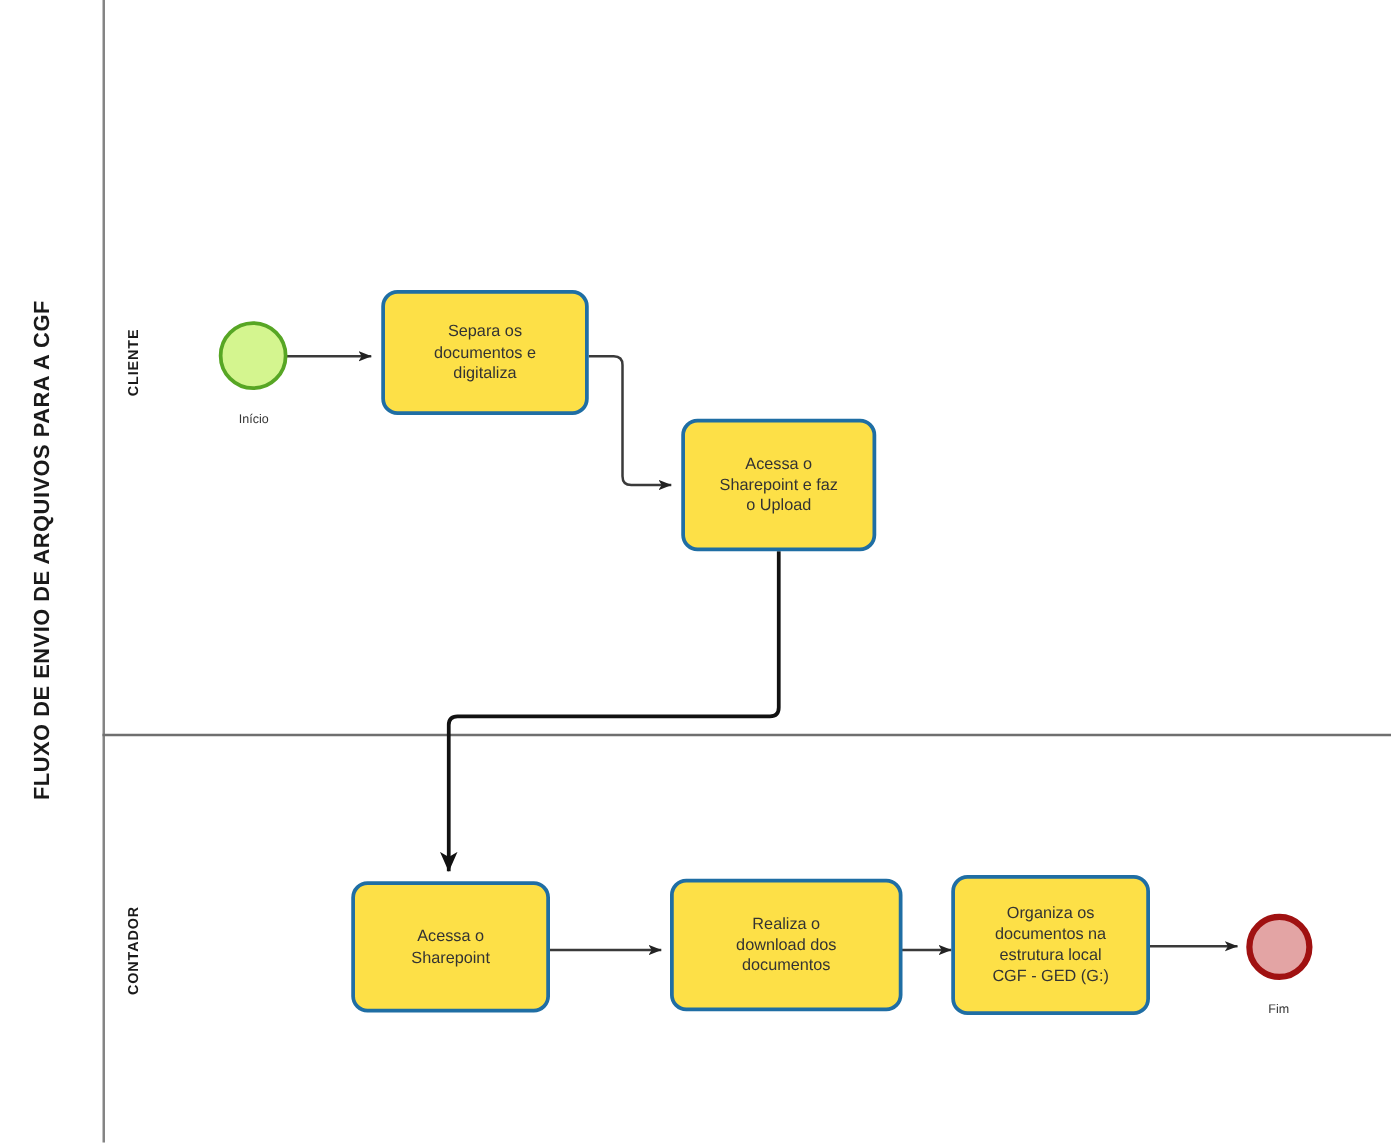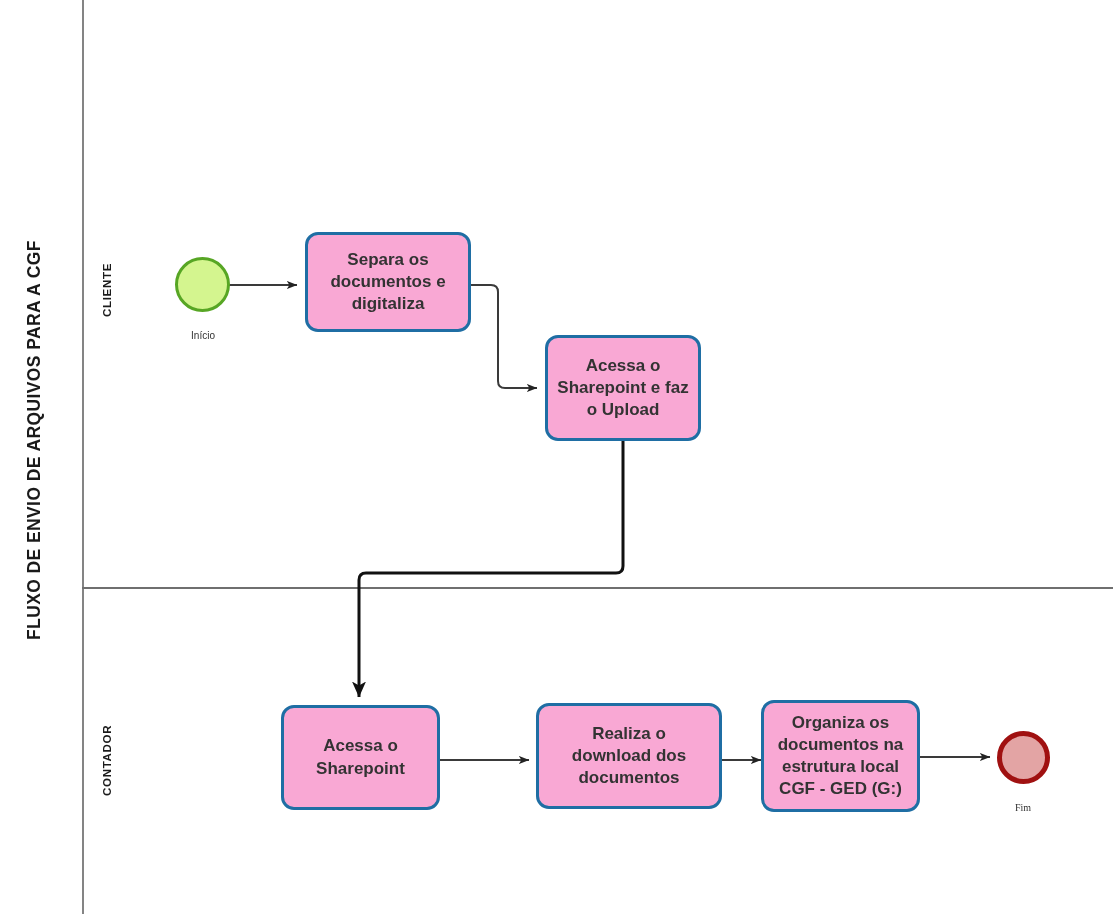--- a/index.html
+++ b/index.html
@@ -70,33 +70,32 @@
     color: #1a1a1a;
     white-space: nowrap;
   }
   #lane-label-cliente { left: 92px; top: 230px;  height: 120px; }
   #lane-label-contador{ left: 92px; top: 700px;  height: 120px; }
 
   
   .task {
     position: absolute;
     box-sizing: border-box;
-    background: #f9a8d4;
+    background: #fde047;
     border: 3px solid #1f6ea4;
     border-radius: 13px;
     display: flex;
     align-items: center;
     justify-content: center;
     text-align: center;
     color: #333333;
-    font-size: 17px;
+    font-size: 13px;
     line-height: 1.30;
     padding: 2px 6px;
     white-space: pre-line;
-    font-weight: bold;
   }
 
   
   .event {
     position: absolute;
     box-sizing: border-box;
     border-radius: 50%;
   }
   .event-start {
     background: #d4f58f;
@@ -157,21 +156,21 @@
 
     <path d="M 691 760 L 761 760" fill="none" stroke="#3a3a3a" stroke-width="2" marker-end="url(#arrow-thin)"></path>
 
     <path d="M 920 757 L 990 757" fill="none" stroke="#3a3a3a" stroke-width="2" marker-end="url(#arrow-thin)"></path>
   </svg>
 
   <div class="event event-start" style="left:175px; top:257px; width:55px; height:55px;"></div>
   <div class="event-label" style="left:148px; top:330px; width:110px;">Início</div>
 
   <div class="event event-end" style="left:997px; top:731px; width:53px; height:53px;"></div>
-  <div class="event-label" style="left:968px; top:802px; width:110px;font-family:Liberation Serif, serif;">Fim</div>
+  <div class="event-label" style="left:968px; top:802px; width:110px;">Fim</div>
 
   <div class="task" style="left:305px; top:232px; width:166px; height:100px;">Separa os
 documentos e
 digitaliza</div>
 
   <div class="task" style="left:545px; top:335px; width:156px; height:106px;">Acessa o
 Sharepoint e faz
 o Upload</div>
 
   <div class="task" style="left:281px; top:705px; width:159px; height:105px;">Acessa o

